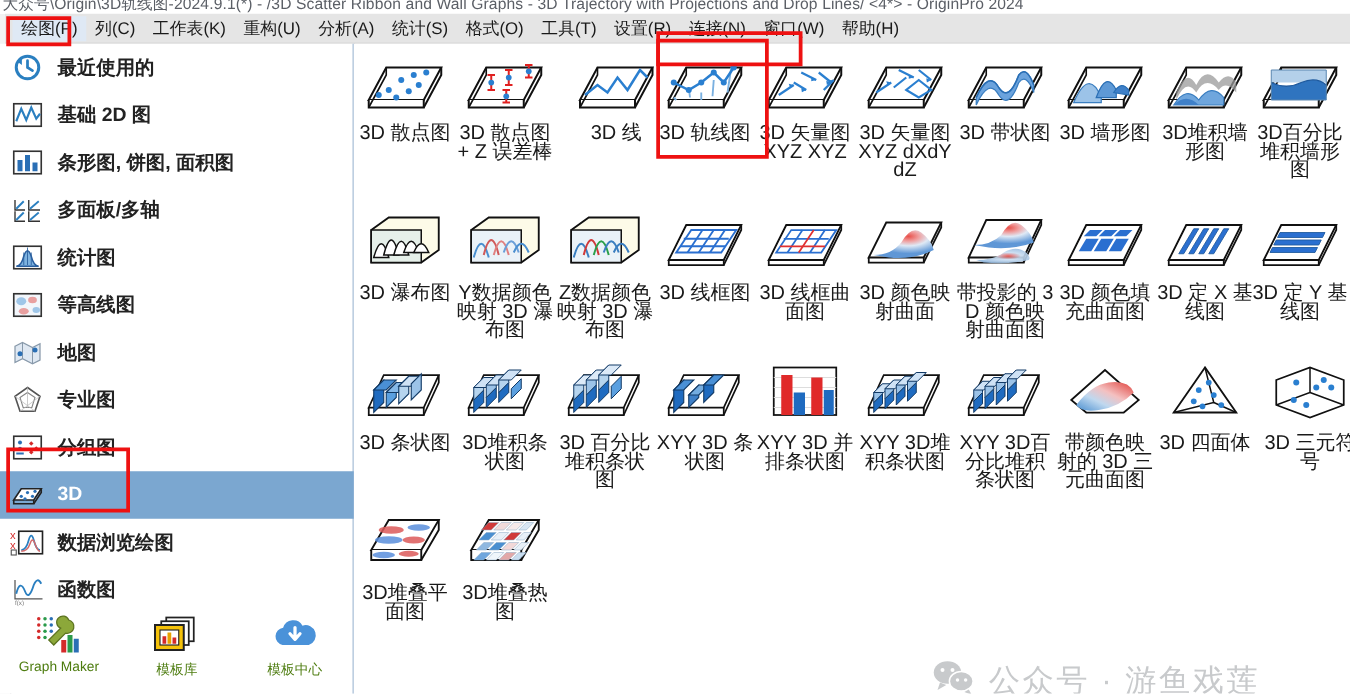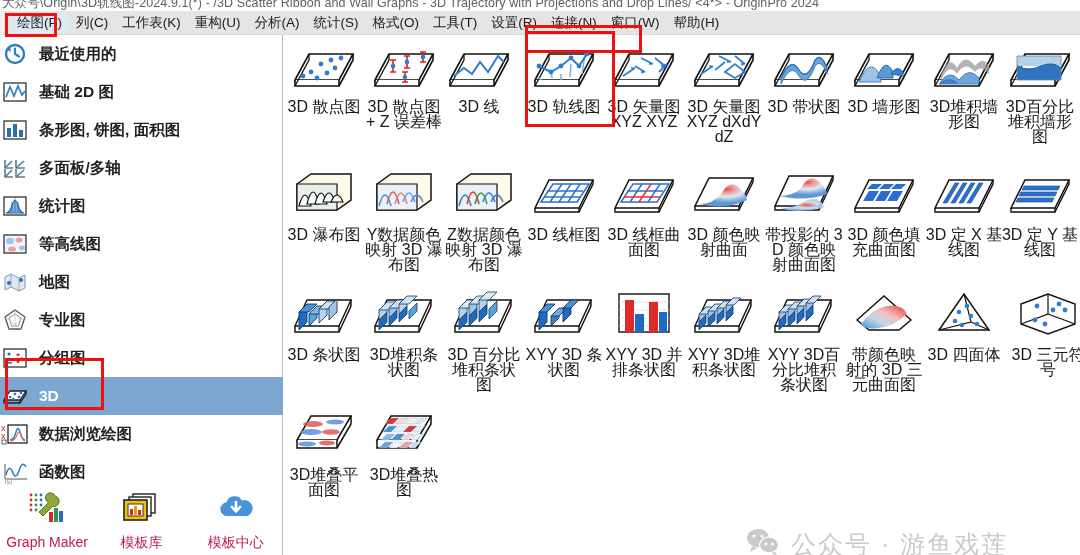--- a/index.html
+++ b/index.html
@@ -47,21 +47,21 @@
   .sidebar {
     position: absolute; left: 0; top: 35px; width: 283px; height: 520px;
     background: #ffffff;
     border-right: 1px solid #a9c0d8;
   }
   .side-list { position: absolute; left: 0; top: 0; width: 283px; }
   .side-item {
     position: relative;
     height: 38px;
     display: flex; align-items: center;
-    padding-left: 1px;
+    padding-left: 8px;
     cursor: default;
   }
   .side-item.selected { background: #7ba7d0; }
   .side-item .s-label {
     font-size: 15.5px; color: #222; font-weight: bold;
     margin-left: 10px; white-space: nowrap;
   }
   .side-item.selected .s-label { color: #ffffff; }
   .side-ico {
     width: 28px; height: 26px; flex: 0 0 28px;
@@ -71,21 +71,21 @@
   
   .side-bottom {
     position: absolute; left: 0; bottom: 0; width: 283px; height: 70px;
     display: flex; align-items: flex-start; justify-content: space-around;
     padding-top: 4px;
   }
   .sb-btn {
     width: 92px; text-align: center; cursor: default;
   }
   .sb-btn .sb-ico { height: 38px; display:flex; align-items:center; justify-content:center; }
-  .sb-btn .sb-lbl { font-size: 14px; color: #be185d; margin-top: 7px; white-space: nowrap; }
+  .sb-btn .sb-lbl { font-size: 11px; color: #4d7c0f; margin-top: 1px; white-space: nowrap; }
 
   
   .gallery {
     position: absolute; left: 284px; top: 35px;
     width: 796px; height: 520px;
     background: #ffffff;
     overflow: hidden;
   }
   .grid-row { position: relative; width: 796px; }
   .cell {
@@ -402,21 +402,21 @@
             </g>
             <circle cx="22" cy="24" r="2.3" fill="#2a7fd0"></circle>
               <circle cx="36" cy="20" r="2.3" fill="#2a7fd0"></circle>
             <circle cx="52" cy="15" r="2.3" fill="#2a7fd0"></circle>
               <circle cx="34" cy="35" r="2.3" fill="#2a7fd0"></circle>
           </svg>
         </div>
         <div class="clabel">3D 散点图 + Z 误差棒</div>
       </div>
 
-      <div class="cell" style="left:155px;">
+      <div class="cell" style="left:169px;">
         <div class="thumb">
           <svg width="66" height="52" viewBox="0 0 66 52">
             <path d="M4 38 L18 12 L62 12 L48 38 Z" fill="#fff" stroke="#111" stroke-width="1.6"></path>
             <path d="M4 38 L4 44 L48 44 L48 38" fill="#fff" stroke="#111" stroke-width="1.6"></path>
             <path d="M62 12 L62 18 L48 44" fill="none" stroke="#111" stroke-width="1.6"></path>
             <path d="M18 12 L18 18 L4 44" fill="none" stroke="#111" stroke-width="1.3"></path>
             <path d="M8 34 L18 26 L26 32 L34 20 L42 30 L52 14 L58 20" fill="none" stroke="#2a7fd0" stroke-width="2"></path>
           </svg>
         </div>
         <div class="clabel">3D 线</div>

